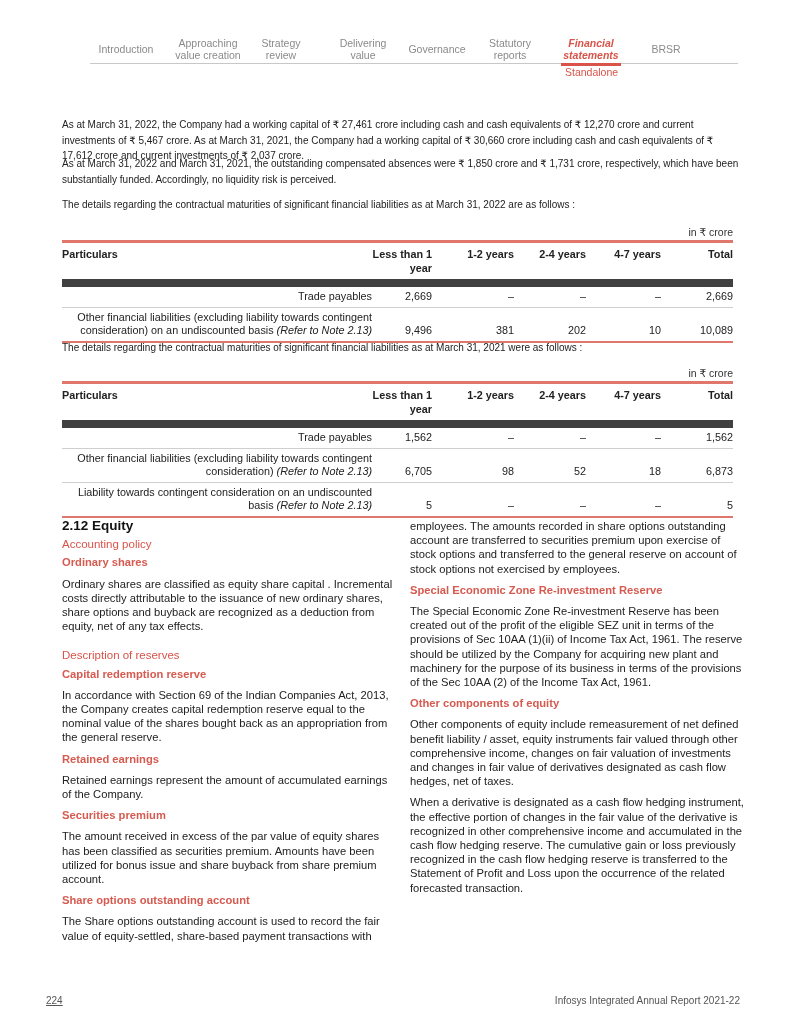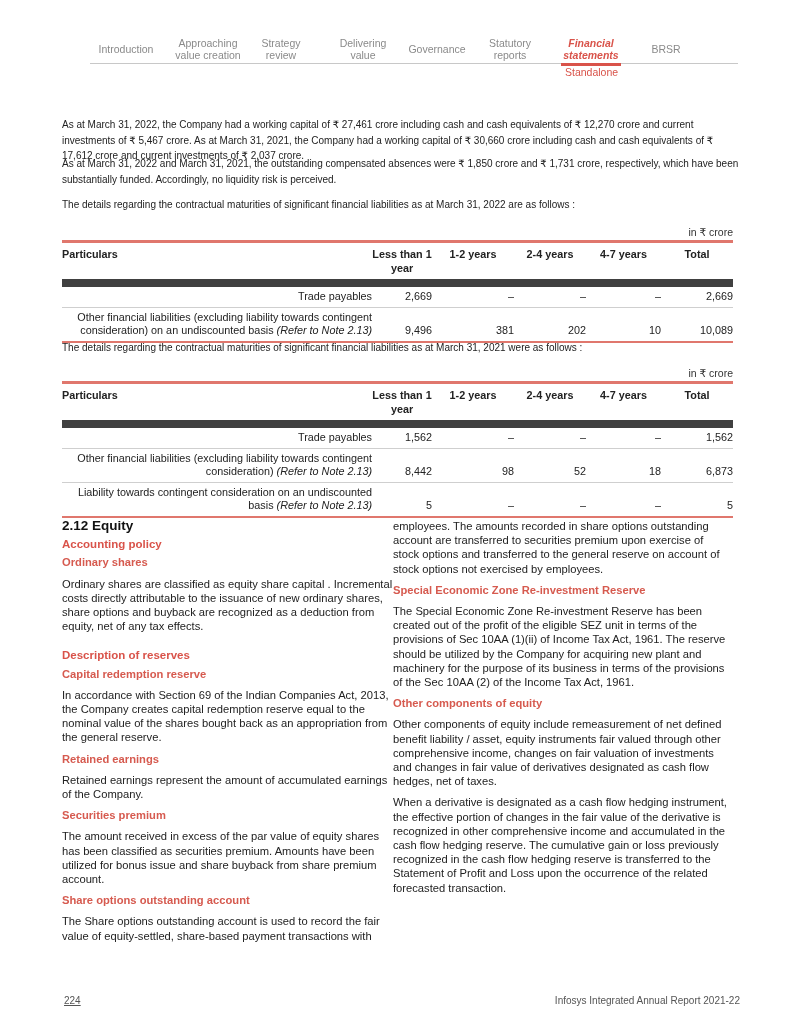--- a/index.html
+++ b/index.html
@@ -67,21 +67,21 @@
     left: 62px;
     width: 671px;
     border-collapse: collapse;
     font-size: 10.8px;
     line-height: 13.5px;
     color: #222;
   }
   table.fin thead tr { border-top: 3px solid #e0776d; border-bottom: 8px solid #404040; }
   table.fin th {
     font-weight: bold;
-    text-align: center;
+    text-align: right;
     vertical-align: top;
     padding: 5px 0 4px 0;
   }
   table.fin th:first-child { text-align: left; }
   table.fin td {
     text-align: right;
     vertical-align: bottom;
     padding: 3px 0 3px 0;
     border-bottom: 1px solid #cfcfcf;
   }
@@ -98,35 +98,35 @@
   
   .col {
     position: absolute;
     top: 519px;
     width: 335px;
     font-size: 11.2px;
     line-height: 14.2px;
     color: #222;
   }
   .col.left { left: 62px; }
-  .col.right { left: 393px; }
+  .col.right { left: 410px; }
   .sec-title { font-size: 13.5px; font-weight: bold; color: #111; margin-bottom: 4px; }
-  .h-bold { color: #d9534a; font-weight: bold; font-size: 11.5px; margin-bottom: 4px; }
+  .h-bold { color: #d9534a; font-weight: normal; font-size: 11.5px; margin-bottom: 4px; }
   .h-sub { color: #d65a4f; font-size: 11.2px; margin-bottom: 7px; }
   .txt { margin-bottom: 7px; }
   .gap { height: 8px; }
 
   
   .footer-left, .footer-right {
     position: absolute;
     top: 995px;
     font-size: 10px;
     color: #555;
   }
-  .footer-left { left: 64px; text-decoration: underline; }
+  .footer-left { left: 46px; text-decoration: underline; }
   .footer-right { right: 60px; }
 </style>
 </head>
 <body>
 
 <nav class="topnav">
   <div class="nav-item" style="left:0;width:72px;">Introduction</div>
   <div class="nav-item" style="left:78px;width:80px;">Approaching
 value creation</div>
   <div class="nav-item" style="left:166px;width:50px;">Strategy
@@ -196,21 +196,21 @@
     <tr>
       <td><span>Trade payables</span></td>
       <td>1,562</td>
       <td>–</td>
       <td>–</td>
       <td>–</td>
       <td>1,562</td>
     </tr>
     <tr>
       <td><span>Other financial liabilities (excluding liability towards contingent consideration) </span><span class="ref">(Refer to Note 2.13)</span></td>
-      <td>8,442</td>
+      <td>6,705</td>
       <td>98</td>
       <td>52</td>
       <td>18</td>
       <td>6,873</td>
     </tr>
     <tr>
       <td><span>Liability towards contingent consideration on an undiscounted basis </span><span class="ref">(Refer to Note 2.13)</span></td>
       <td>5</td>
       <td>–</td>
       <td>–</td>

